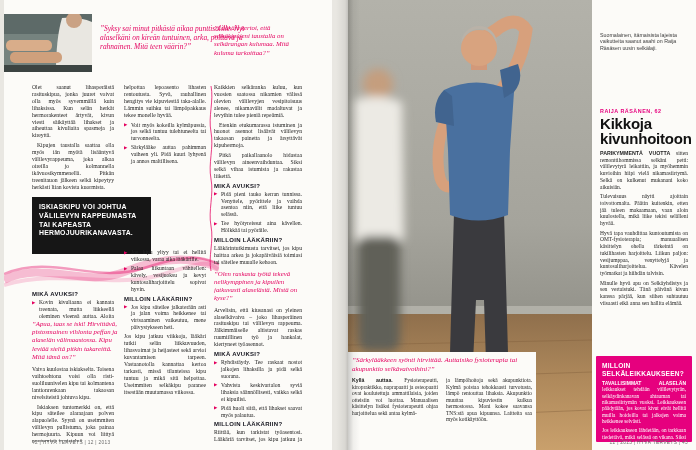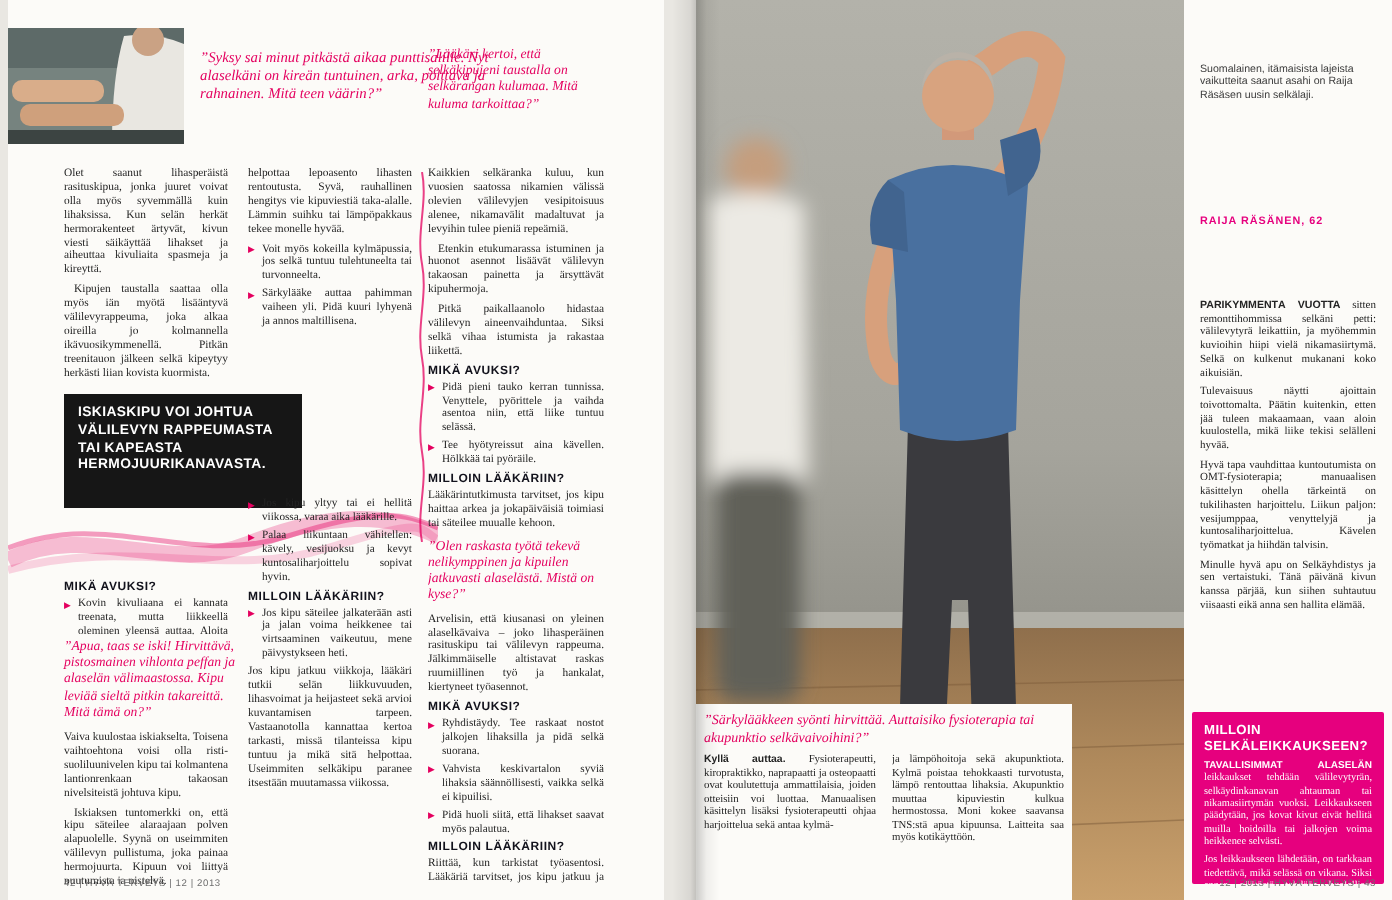--- a/index.html
+++ b/index.html
@@ -280,20 +280,21 @@
         </div>
         <div class="bcol">
           <span>ja lämpöhoitoja sekä akupunktiota. Kylmä poistaa tehokkaasti turvotusta, lämpö rentouttaa lihaksia. Akupunktio muuttaa kipuviestin kulkua hermostossa. Moni kokee saavansa TNS:stä apua kipuunsa. Laitteita saa myös kotikäyttöön.</span>
         </div>
       </div>
     </div>
 
     <aside class="sidebar">
       <p class="caption">Suomalainen, itämaisista lajeista vaikutteita saanut asahi on Raija Räsäsen uusin selkälaji.</p>
       <div class="byline">RAIJA RÄSÄNEN, 62</div>
+      <h1 class="headline">Kikkoja kivunhoitoon</h1>
       <div class="sbody">
         <p><b>PARIKYMMENTÄ VUOTTA </b><span>sitten remonttihommissa selkäni petti: välilevytyrä leikattiin, ja myöhemmin kuvioihin hiipi vielä nikamasiirtymä. Selkä on kulkenut mukanani koko aikuisiän.</span></p>
         <p>Tulevaisuus näytti ajoittain toivottomalta. Päätin kuitenkin, etten jää tuleen makaamaan, vaan aloin kuulostella, mikä liike tekisi selälleni hyvää.</p>
         <p>Hyvä tapa vauhdittaa kuntoutumista on OMT-fysioterapia; manuaalisen käsittelyn ohella tärkeintä on tukilihasten harjoittelu. Liikun paljon: vesijumppaa, venyttelyjä ja kuntosaliharjoittelua. Kävelen työmatkat ja hiihdän talvisin.</p>
         <p>Minulle hyvä apu on Selkäyhdistys ja sen vertaistuki. Tänä päivänä kivun kanssa pärjää, kun siihen suhtautuu viisaasti eikä anna sen hallita elämää.</p>
       </div>
       <div class="magenta-box">
         <h3>MILLOIN SELKÄLEIKKAUKSEEN?</h3>
         <p><b>TAVALLISIMMAT ALASELÄN </b><span>leikkaukset tehdään välilevytyrän, selkäydinkanavan ahtauman tai nikamasiirtymän vuoksi. Leikkaukseen päädytään, jos kovat kivut eivät hellitä muilla hoidoilla tai jalkojen voima heikkenee selvästi.</span></p>
         <p class="note">Jos leikkaukseen lähdetään, on tarkkaan tiedettävä, mikä selässä on vikana. Siksi ennen päätöstä tehdään huolelliset tutkimukset.</p>

